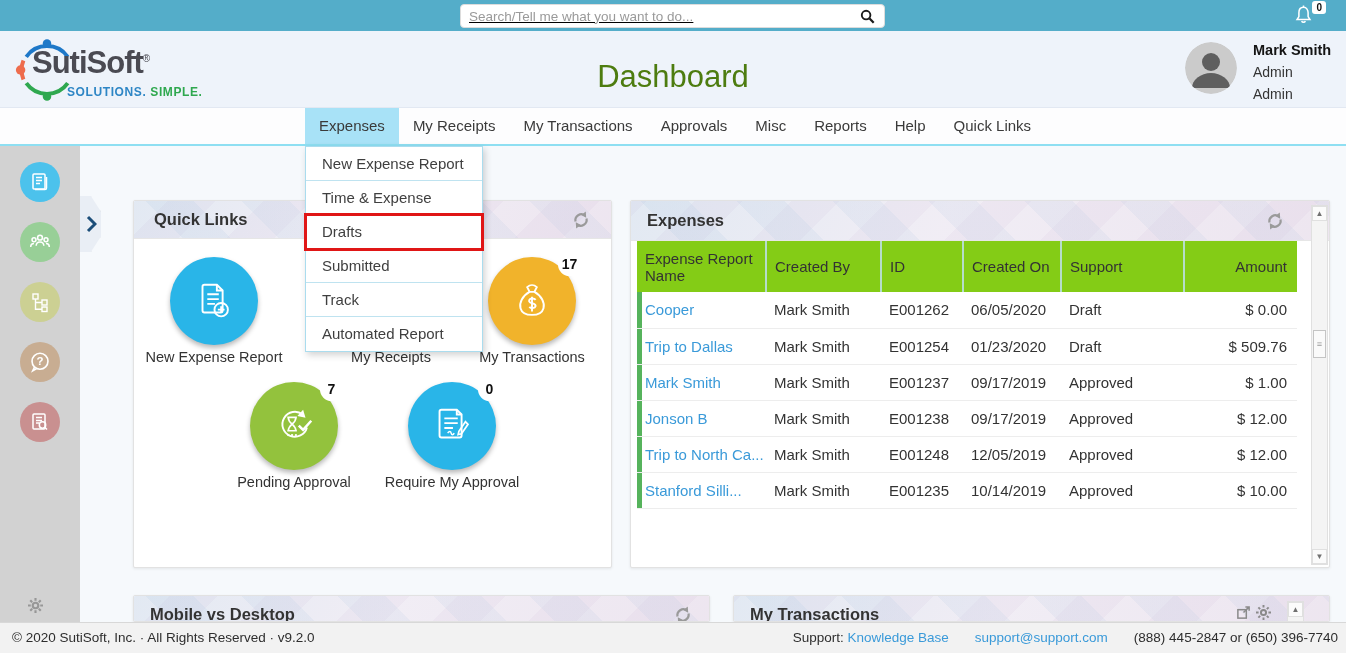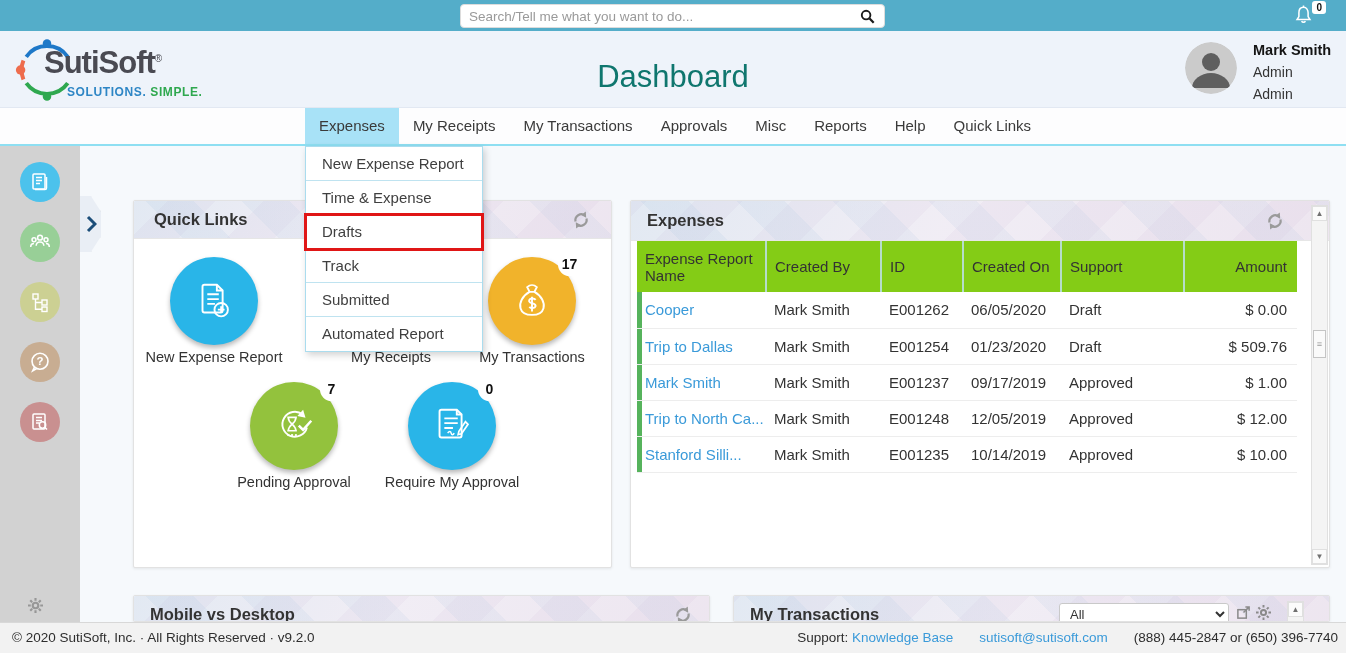--- a/index.html
+++ b/index.html
@@ -1,33 +1,33 @@
 <!DOCTYPE html>
 <html><head>
 <meta charset="utf-8">
 <style>
   *{margin:0;padding:0;box-sizing:border-box;}
   html,body{width:1346px;height:653px;overflow:hidden;background:#fff;
     font-family:"Liberation Sans","DejaVu Sans",sans-serif;}
 
   
   .topbar{position:absolute;top:0;left:0;width:1346px;height:31px;background:#54adc9;z-index:40;}
-  .search{position:absolute;left:460px;top:4px;width:425px;height:24px;background:#fff;border:1px solid #dcdcdc;border-radius:4px;display:flex;align-items:center;padding:0 8px;}
+  .search{position:absolute;left:460px;top:4px;width:425px;height:24px;background:#fff;border:1px solid #dcdcdc;border-radius:4px;display:flex;align-items:center;padding:0 8px;text-decoration:underline;}
   .search input{flex:1;border:none;outline:none;font-size:13.5px;color:#333;background:transparent;font-family:inherit;}
   .search input::placeholder{color:#9a9a9a;}
   .search-btn{width:18px;height:18px;display:flex;align-items:center;justify-content:center;cursor:pointer;}
   .bell{position:absolute;right:28px;top:3px;width:26px;height:26px;cursor:pointer;}
   .bell-badge{position:absolute;top:-2px;right:-8px;background:#fff;color:#111;font-size:10px;font-weight:bold;border-radius:3px;padding:0 4px;line-height:13px;}
 
   
   .bg-header{position:absolute;top:31px;left:0;width:1346px;height:77px;background:#eef3fa;border-bottom:1px solid #e2e8f2;}
-  .page-title{position:absolute;top:59px;left:0;width:1346px;text-align:center;font-size:31px;font-weight:300;color:#0f766e;z-index:2;}
+  .page-title{position:absolute;top:59px;left:0;width:1346px;text-align:center;font-size:31px;font-weight:300;color:#4d7c0f;z-index:2;}
   .logo{position:absolute;left:14px;top:37px;width:180px;height:70px;z-index:3;cursor:pointer;}
   .logo-orbit{position:absolute;left:0;top:0;}
-  .logo-text{position:absolute;left:30px;top:8px;font-size:31px;font-weight:bold;color:#4a4a52;letter-spacing:-1px;white-space:nowrap;}
+  .logo-text{position:absolute;left:18px;top:8px;font-size:31px;font-weight:bold;color:#4a4a52;letter-spacing:-1px;white-space:nowrap;}
   .logo-text sup{font-size:10px;font-weight:normal;color:#4a4a52;}
   .logo-tag{position:absolute;left:53px;top:48px;font-size:12px;font-weight:bold;letter-spacing:.6px;white-space:nowrap;}
   .tag-blue{color:#2e86c5;} .tag-green{color:#2fa84f;}
   .avatar{position:absolute;left:1185px;top:42px;width:52px;height:52px;border-radius:50%;overflow:hidden;cursor:pointer;z-index:3;}
   .user-name{position:absolute;left:1253px;top:42px;font-size:14.5px;font-weight:bold;color:#141414;z-index:3;}
   .user-role{position:absolute;left:1253px;top:64px;font-size:14px;color:#333;z-index:3;}
   .user-dept{position:absolute;left:1253px;top:86px;font-size:14px;color:#333;z-index:3;}
 
   
   .bg-nav{position:absolute;top:108px;left:0;width:1346px;height:38px;background:#fdfdfe;border-bottom:2px solid #8edff2;}
@@ -168,22 +168,22 @@
     <li>Reports</li>
     <li>Help</li>
     <li>Quick Links</li>
   </ul>
 
 <ul class="dropdown">
 
 <li>New Expense Report</li>
     <li>Time &amp; Expense</li>
     <li class="highlighted">Drafts</li>
+    <li>Submitted</li>
     <li>Track</li>
-    <li>Submitted</li>
     <li>Automated Report</li>
   </ul>
 
 <div class="sidebar">
   <div class="s-ico" style="top:16px;background:#4cc2ec">
     <svg width="22" height="22" viewBox="0 0 22 22">
         <g fill="none" stroke="#fff" stroke-width="1.5">
           <rect x="4" y="3" width="12" height="15" rx="1"></rect>
           <path d="M7 6.5h6M7 9.5h6M7 12.5h4"></path>
           <path d="M17.5 6v11a1.5 1.5 0 0 1-1.5 1.5H6"></path>
@@ -378,20 +378,28 @@
 
           <tr class="green">
             <td class="name">Mark Smith</td>
             <td>Mark Smith</td>
             <td>E001237</td>
             <td>09/17/2019</td>
             <td>Approved</td>
             <td class="amount">$ 1.00</td>
           </tr>
 
+          <tr class="green">
+            <td class="name">Jonson B</td>
+            <td>Mark Smith</td>
+            <td>E001238</td>
+            <td>09/17/2019</td>
+            <td>Approved</td>
+            <td class="amount">$ 12.00</td>
+          </tr>
 
 
           <tr class="green">
             <td class="name">Trip to North Ca...</td>
             <td>Mark Smith</td>
             <td>E001248</td>
             <td>12/05/2019</td>
             <td>Approved</td>
             <td class="amount">$ 12.00</td>
           </tr>
@@ -426,23 +434,20 @@
           <polygon points="5.2,18.5 4.8,12.2 9.7,15" fill="#9a9a9a"></polygon>
         </svg>
     </span>
   </div>
 </div>
 
 <div class="panel" id="transPanel">
   <div class="panel-head">
     <span class="panel-title">My Transactions</span>
   </div>
-  <select class="trans-select">
-    <option selected="">All</option>
-  </select>
   <span class="mini-icon" style="left:502px;">
     <svg width="15" height="15" viewBox="0 0 16 16">
         <rect x="2" y="5" width="9" height="9" fill="none" stroke="#8a8a8a" stroke-width="1.6"></rect>
         <path d="M8 8l6-6M10 2h4v4" fill="none" stroke="#8a8a8a" stroke-width="1.6"></path>
       </svg>
   </span>
   <span class="mini-icon" style="left:522px;">
     <svg width="15" height="15" viewBox="0 0 14 14">
         <circle cx="7" cy="7" r="2.4" fill="none" stroke="#8a8a8a" stroke-width="1.8"></circle>
         <g stroke="#8a8a8a" stroke-width="1.8">
@@ -455,16 +460,16 @@
   </div>
 </div>
 
 <div class="footer">
   <div class="foot-left">© 2020 SutiSoft, Inc. · All Rights Reserved · v9.2.0</div>
   <div class="foot-right">
     <span>
       <span>Support:</span>
       <a class="flink">Knowledge Base</a>
     </span>
-    <a class="flink">sutisoft@sutisoft.com</a>
+    <a class="flink">support@support.com</a>
     <span>(888) 445-2847 or (650) 396-7740</span>
   </div>
 </div>
 
 </body></html>

